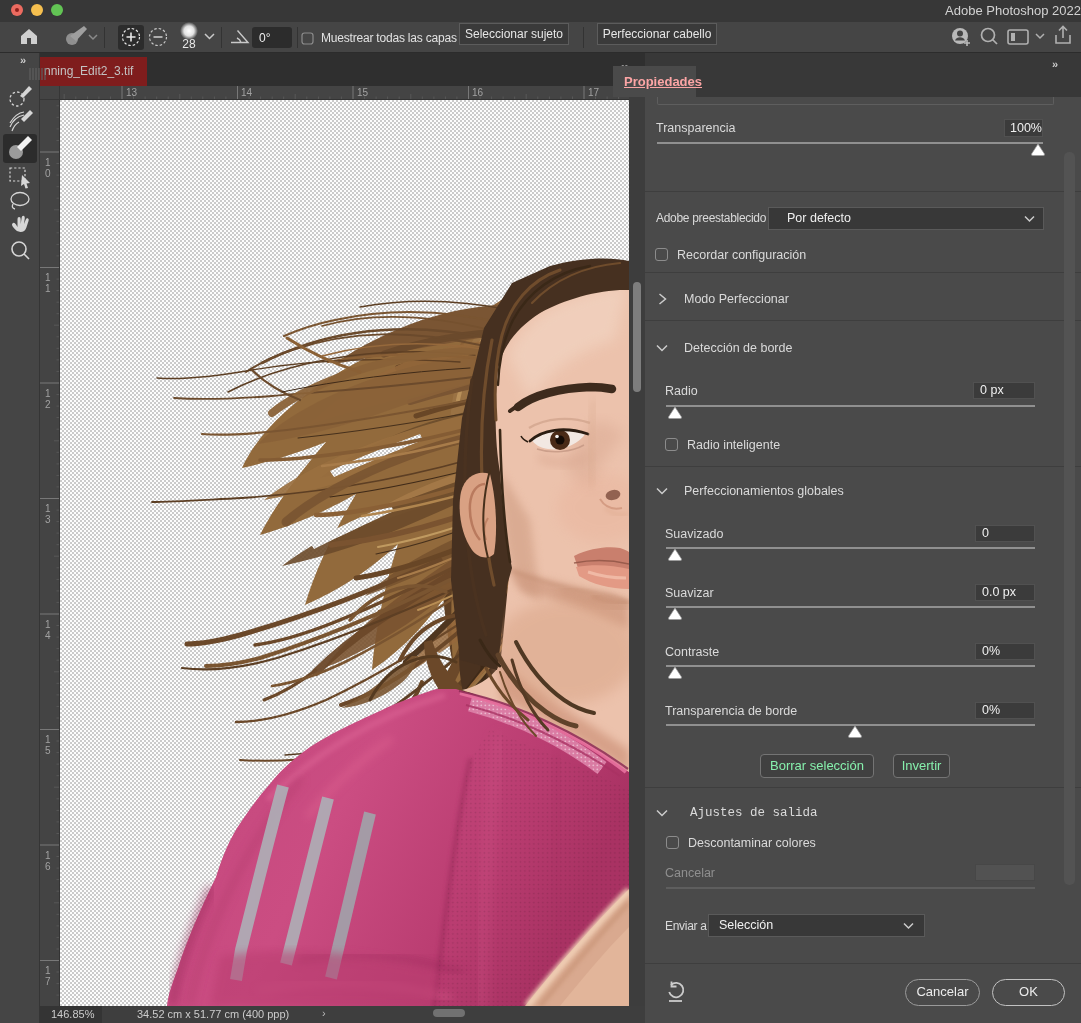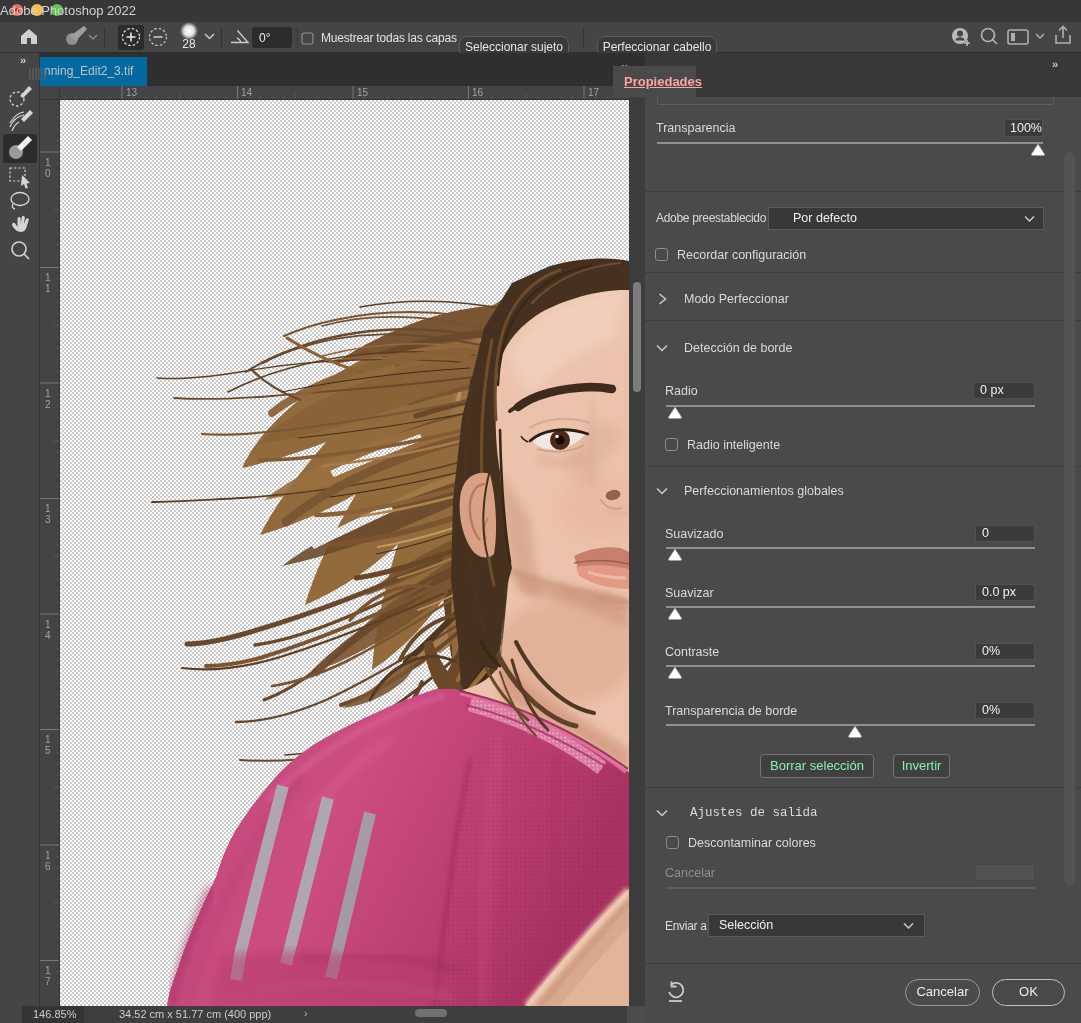--- a/index.html
+++ b/index.html
@@ -3,34 +3,34 @@
 <meta charset="utf-8">
 <style>
 * { margin:0; padding:0; box-sizing:border-box; }
 html,body { width:1081px; height:1023px; overflow:hidden; background:#4c4c4c;
   font-family:"Liberation Sans", sans-serif; }
 .abs { position:absolute; }
 #app { position:relative; width:1081px; height:1023px; }
 
 
 #titlebar { position:absolute; left:0; top:0; width:1081px; height:22px; background:#373737; }
-#titlebar .title { position:absolute; left:0; right:0; top:3px; text-align:left;
+#titlebar .title { position:absolute; left:0; right:0; top:3px; text-align:right;
   color:#d2d2d2; font-size:13px; }
 .light { position:absolute; top:4px; width:12px; height:12px; border-radius:50%; }
 
 
 #toolbar { position:absolute; left:0; top:22px; width:1081px; height:31px; background:#454545;
   border-bottom:1px solid #2c2c2c; }
 .tbdiv { position:absolute; top:5px; width:1px; height:21px; background:#333333; }
-.tbbtn { position:absolute; top:14px; height:22px; background:#3a3a3a; border:1px solid #5c5c5c;
-  border-radius:8px; color:#e6e6e6; font-size:12px; text-align:center; line-height:20px; }
+.tbbtn { position:absolute; top:1px; height:22px; background:#3a3a3a; border:1px solid #5c5c5c;
+  border-radius:0; color:#e6e6e6; font-size:12px; text-align:center; line-height:20px; }
 
 
 #tabbar { position:absolute; left:0; top:53px; width:1081px; height:33px; background:#2f2f2f; }
-#tab1 { position:absolute; left:40px; top:4px; width:107px; height:29px; background:#0369a1;
+#tab1 { position:absolute; left:40px; top:4px; width:107px; height:29px; background:#7f1d1d;
   color:#c3c3c3; font-size:12px; line-height:29px; padding-left:4px; overflow:hidden; }
 #tab2 { position:absolute; left:148px; top:4px; width:452px; height:29px; background:#4a4a4a;
   color:#f0f0f0; font-size:11.5px; letter-spacing:-0.25px; line-height:29px; white-space:nowrap; overflow:hidden; }
 
 
 #tools { position:absolute; left:0; top:53px; width:40px; height:970px; background:#454545;
   border-right:1px solid #353535; }
 
 
 #hruler { position:absolute; left:60px; top:86px; width:569px; height:14px; background:#444444; }
@@ -39,21 +39,21 @@
   border-right:1px solid #363636; border-bottom:1px solid #363636; }
 
 
 #canvas { position:absolute; left:60px; top:100px; width:569px; height:906px; }
 
 
 #vscroll { position:absolute; left:629px; top:86px; width:16px; height:920px; background:#3d3d3d; }
 #vthumb { position:absolute; left:4px; top:196px; width:8px; height:110px; background:#7d7d7d; border-radius:4px; }
 
 
-#status { position:absolute; left:22px; top:1006px; width:605px; height:17px; background:#3e3e3e;
+#status { position:absolute; left:40px; top:1006px; width:605px; height:17px; background:#3e3e3e;
   color:#cccccc; font-size:11px; }
 
 
 #phead { position:absolute; left:645px; top:53px; width:436px; height:44px; background:#383838; }
 #ptab { position:absolute; left:613px; top:66px; width:83px; height:31px; background:#4a4a4a;
   color:#fca5a5; font-size:13px; font-weight:bold; line-height:31px; padding-left:11px;text-decoration:underline; }
 #panel { position:absolute; left:645px; top:97px; width:436px; height:926px; background:#4a4a4a;
   color:#dadada; font-size:12.5px; }
 .pdiv { position:absolute; left:0; width:436px; height:1px; background:#3e3e3e; }
 .vbox { position:absolute; background:#3b3b3b; border:1px solid #515151; color:#f0f0f0;
@@ -645,21 +645,21 @@
     <div class="abs" style="left:11px; top:24px;">Transparencia</div>
     <div class="vbox" style="left:359px; top:22px; width:39px; height:18px; line-height:16px; padding-left:5px;">100%</div>
     <div class="track" style="left:12px; top:45px; width:386px;"></div>
     <svg class="abs" style="left:385px; top:46px;" width="16" height="13">
         <path d="M8 1 L14.5 11 Q15 12.5 13 12.5 L3 12.5 Q1 12.5 1.5 11 Z" fill="#ffffff" stroke="#9a9a9a" stroke-width="0.7"></path>
       </svg>
 
     <div class="pdiv" style="top:94px;"></div>
 
     <div class="abs" style="left:11px; top:114px; font-size:12px; letter-spacing:-0.3px;">Adobe preestablecido</div>
-    <div class="vbox" style="left:123px; top:110px; width:276px; height:23px; line-height:21px; padding-left:24px; background:#383838; border-color:#5a5a5a;">Por defecto
+    <div class="vbox" style="left:123px; top:110px; width:276px; height:23px; line-height:21px; padding-left:18px; background:#383838; border-color:#5a5a5a;">Por defecto
       <svg class="abs" style="right:8px; top:7px;" width="11" height="8">
           <path d="M1 1.5 l4.5 4.5 l4.5 -4.5" stroke="#cccccc" stroke-width="1.5" fill="none"></path>
         </svg>
     </div>
 
     <div class="cb" style="left:10px; top:151px;"></div>
     <div class="abs" style="left:32px; top:151px;">Recordar configuración</div>
 
     <div class="pdiv" style="top:175px;"></div>
 

